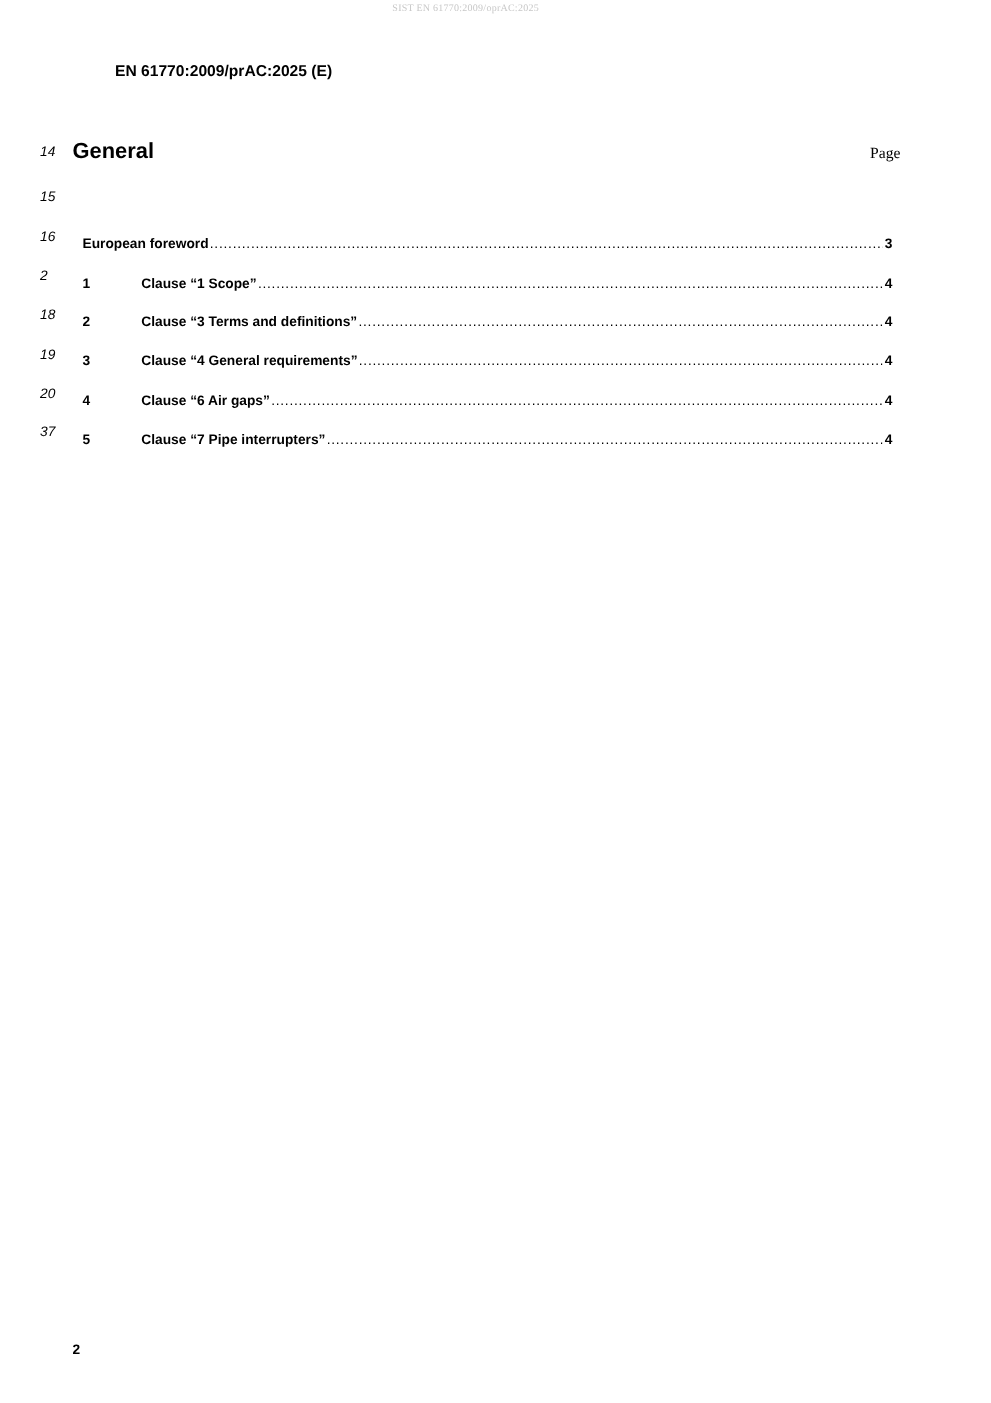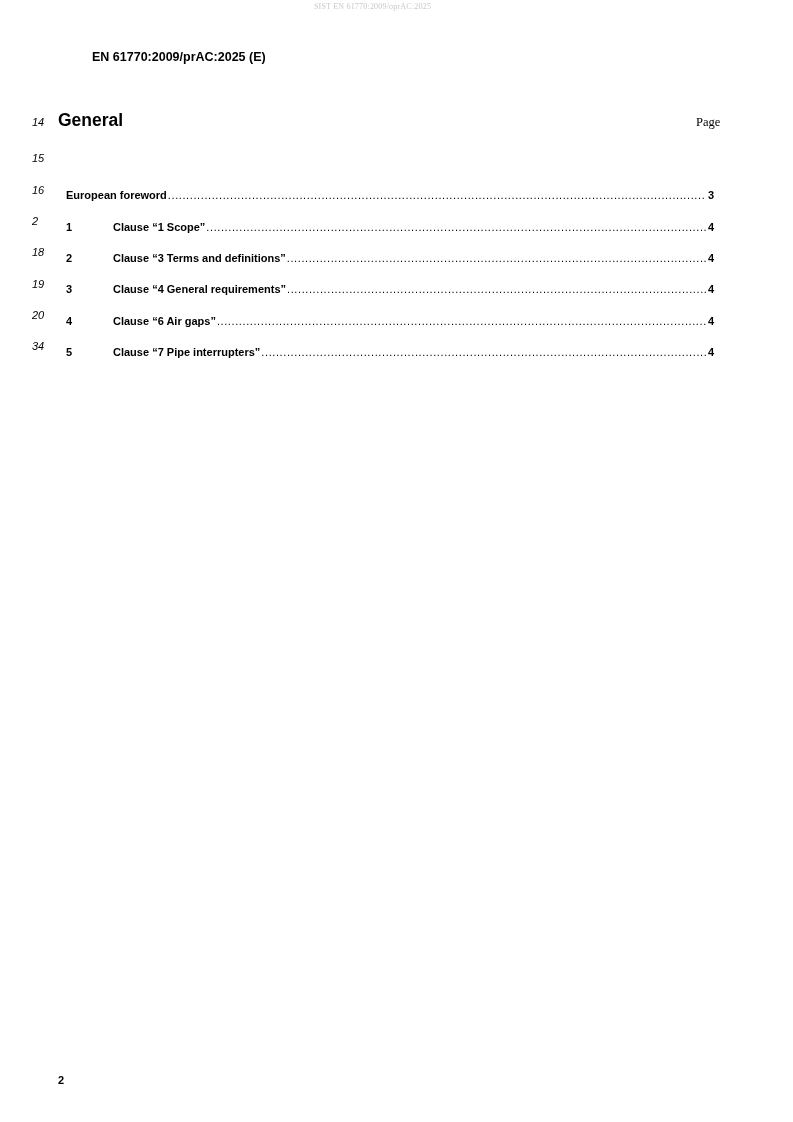--- a/index.html
+++ b/index.html
@@ -72,15 +72,15 @@
 </div>
 
 <span class="line-num" style="top:309px">20</span>
 <div class="toc-row" style="top:308px">
   <span class="toc-num">5</span>
   <span class="toc-title">Clause “7 Pipe interrupters”</span>
   <span class="toc-dots"></span>
   <span class="toc-page">4</span>
 </div>
 
-<span class="line-num" style="top:340px">34</span>
+<span class="line-num" style="top:340px">37</span>
 
 <div class="footer-page">2</div>
 
 </body></html>

